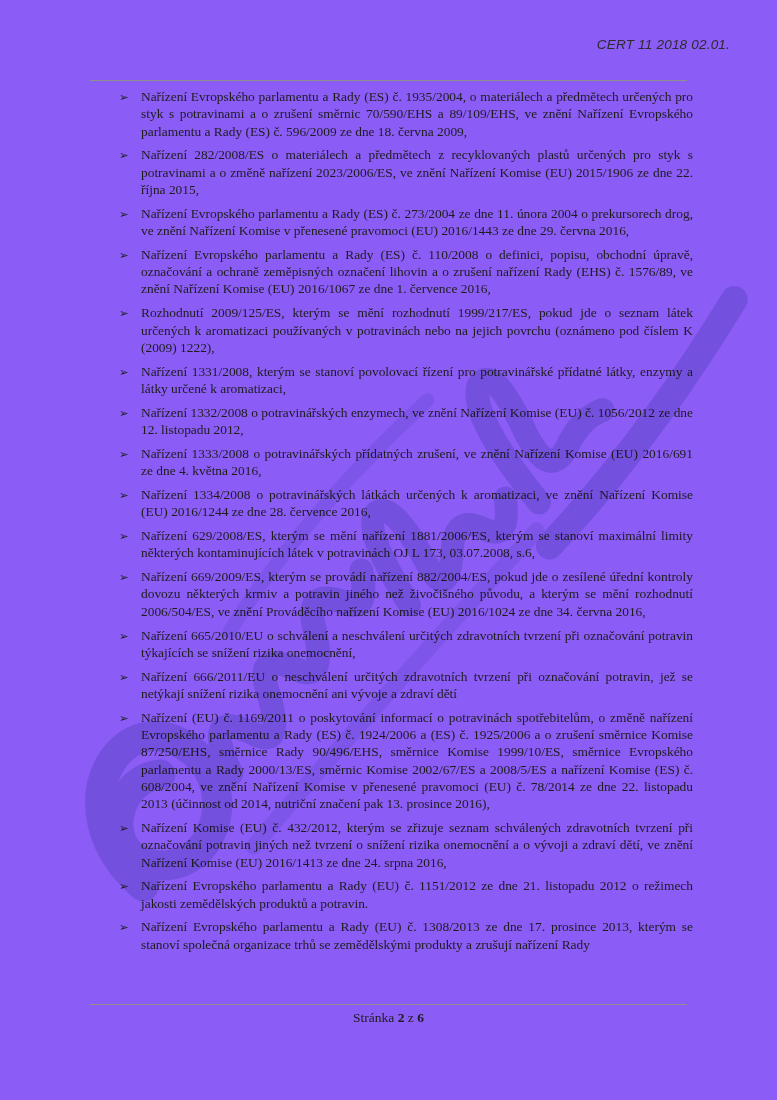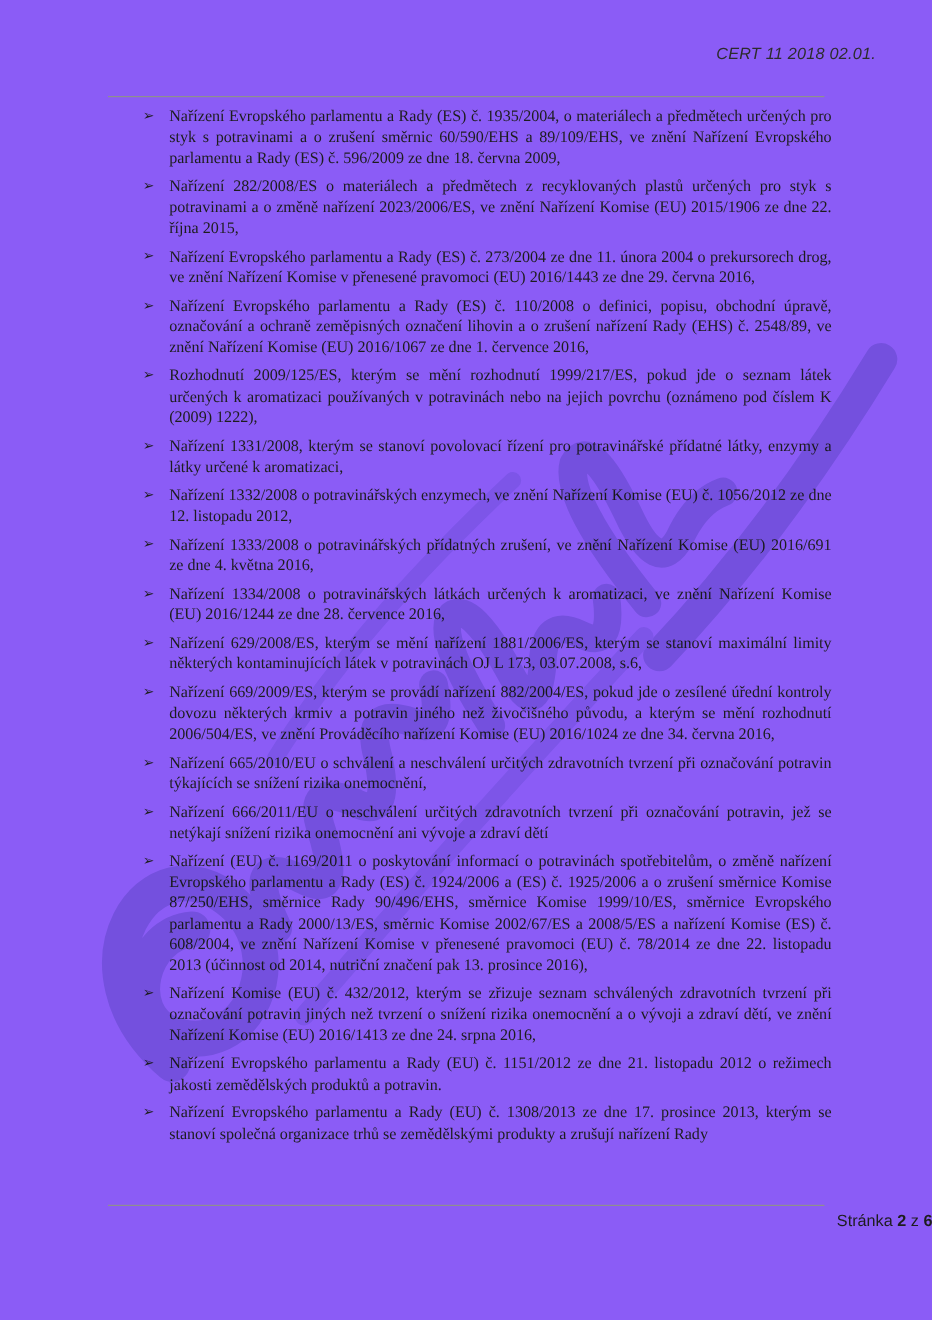--- a/index.html
+++ b/index.html
@@ -41,22 +41,22 @@
   .li{display:flex;margin-bottom:6.5px;}
   .bullet{
     flex:0 0 22px;font-size:11.5px;line-height:17.3px;
     color:#1d1d1d;padding-top:1px;
   }
   .li-text{flex:1;text-align:justify;}
   .li-text b{font-weight:400;}
   
   .page-number{
     position:absolute;top:1010px;left:0;width:777px;z-index:2;
-    text-align:right;
-    font-family:Liberation Sans, sans-serif;
+    text-align:center;
+    font-family:Liberation Serif, serif;
     font-size:13.5px;color:#1d1d1d;
   }
   .page-number b{font-weight:700;}
 </style>
 </head>
 <body>
 
 <div class="page">
 
   <svg class="watermark" width="777" height="1100" viewBox="0 0 777 1100" aria-hidden="true">
@@ -75,33 +75,33 @@
       <path class="light" d="M 240 520 q 120 -40 300 -50" stroke-width="14"></path>
     </g>
   </svg>
 
   <div class="doc-code">CERT 11 2018 02.01.</div>
   <div class="rule header-rule"></div>
 
   <div class="content">
       <div class="li">
         <span class="bullet">➢</span>
-        <div class="li-text"><b>Nařízení Evropského parlamentu a Rady (ES) č. 1935/2004</b><span>, o materiálech a předmětech určených pro styk s potravinami a o zrušení směrnic 60/590/EHS a 89/109/EHS, ve znění Nařízení Evropského parlamentu a Rady (ES) č. </span><b>596/2009</b><span> ze dne 18. června 2009,</span></div>
+        <div class="li-text"><b>Nařízení Evropského parlamentu a Rady (ES) č. 1935/2004</b><span>, o materiálech a předmětech určených pro styk s potravinami a o zrušení směrnic 70/590/EHS a 89/109/EHS, ve znění Nařízení Evropského parlamentu a Rady (ES) č. </span><b>596/2009</b><span> ze dne 18. června 2009,</span></div>
       </div>
       <div class="li">
         <span class="bullet">➢</span>
         <div class="li-text"><b>Nařízení 282/2008/ES</b><span> o materiálech a předmětech z recyklovaných plastů určených pro styk s potravinami a o změně nařízení 2023/2006/ES, ve znění Nařízení Komise (EU) </span><b>2015/1906</b><span> ze dne 22. října 2015,</span></div>
       </div>
       <div class="li">
         <span class="bullet">➢</span>
         <div class="li-text"><b>Nařízení Evropského parlamentu a Rady (ES) č. 273/2004</b><span> ze dne 11. února 2004 o prekursorech drog, ve znění Nařízení Komise v přenesené pravomoci (EU) 2016/1443 ze dne 29. června 2016,</span></div>
       </div>
       <div class="li">
         <span class="bullet">➢</span>
-        <div class="li-text"><b>Nařízení Evropského parlamentu a Rady (ES) č. 110/2008</b><span> o definici, popisu, obchodní úpravě, označování a ochraně zeměpisných označení lihovin a o zrušení nařízení Rady (EHS) č. 2548/89, ve znění Nařízení Komise (EU) 2016/1067 ze dne 1. července 2016,</span></div>
+        <div class="li-text"><b>Nařízení Evropského parlamentu a Rady (ES) č. 110/2008</b><span> o definici, popisu, obchodní úpravě, označování a ochraně zeměpisných označení lihovin a o zrušení nařízení Rady (EHS) č. 1576/89, ve znění Nařízení Komise (EU) 2016/1067 ze dne 1. července 2016,</span></div>
       </div>
       <div class="li">
         <span class="bullet">➢</span>
         <div class="li-text"><b>Rozhodnutí 2009/125/ES</b><span>, kterým se mění rozhodnutí 1999/217/ES, pokud jde o seznam látek určených k aromatizaci používaných v potravinách nebo na jejich povrchu (oznámeno pod číslem K (2009) 1222),</span></div>
       </div>
       <div class="li">
         <span class="bullet">➢</span>
         <div class="li-text"><b>Nařízení 1331/2008,</b><span> kterým se stanoví povolovací řízení pro potravinářské přídatné látky, enzymy a látky určené k aromatizaci,</span></div>
       </div>
       <div class="li">

